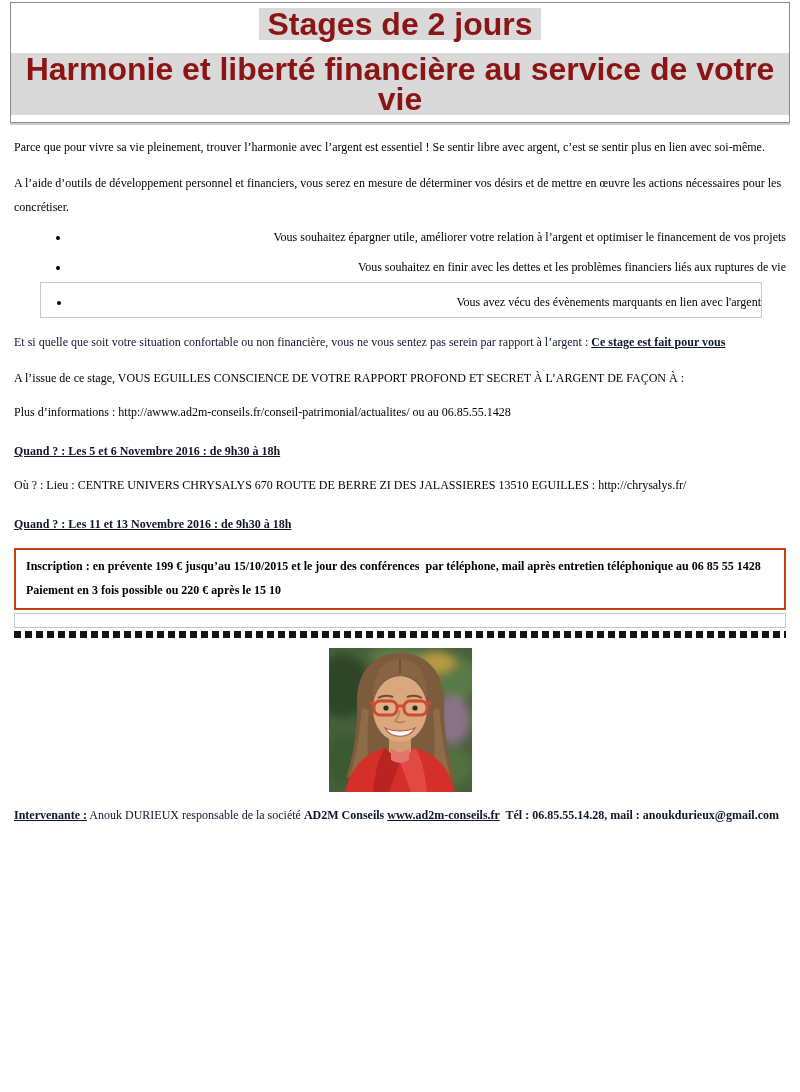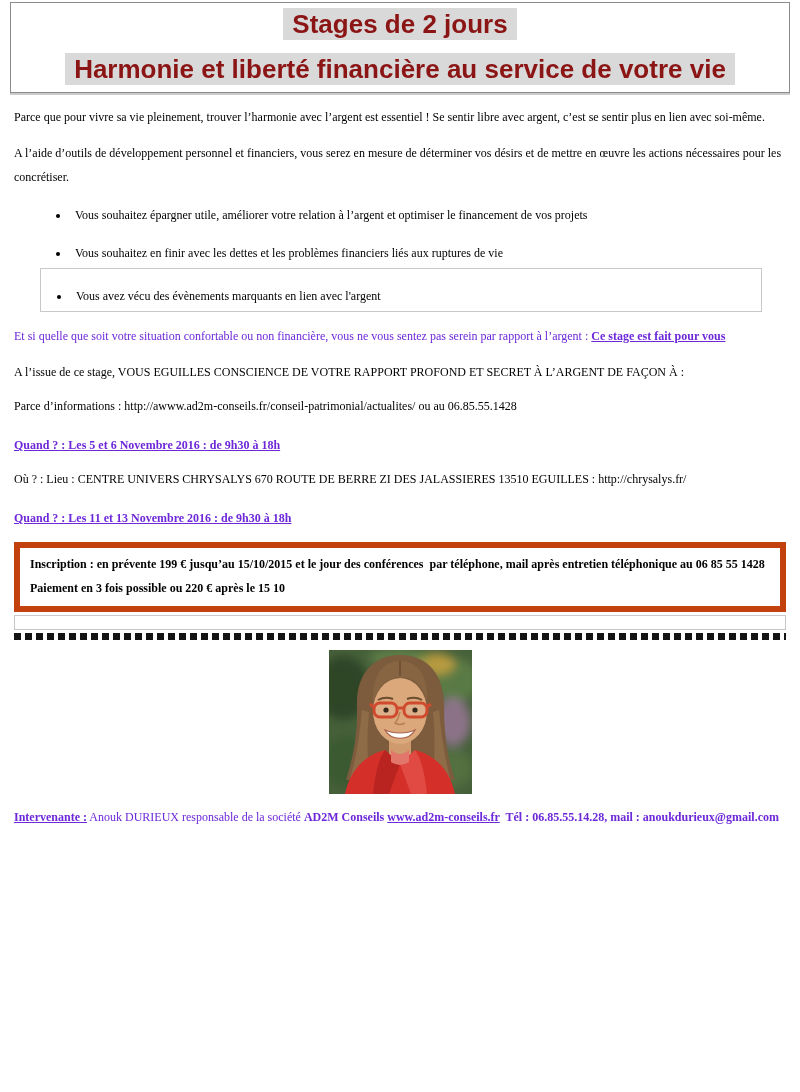--- a/index.html
+++ b/index.html
@@ -21,47 +21,47 @@
     padding: 5px 0 7px;
   }
   .title-line { text-align: center; }
   .title-line + .title-line { margin-top: 13px; }
   .hl {
     display: inline-block;
     background: #d9d9d9;
     color: #8b1414;
     font-family: "Liberation Sans", "DejaVu Sans", sans-serif;
     font-weight: bold;
-    font-size: 26px; line-height: 30px;
+    font-size: 32px; line-height: 30px;
     padding: 1px 9px;
   }
 
   
   .content { padding: 0 14px; font-size: 12px; line-height: 24px; }
   .content p { margin: 12px 0 0; }
   p.tight { margin-top: 10px; }
   ul { margin: 6px 0 0; padding-left: 56px; }
-  li { padding-left: 5px; margin-top: 14px; }
+  li { padding-left: 5px; margin-top: 6px; text-align: right; }
   .bullet-box {
     border: 1px solid #c8c8c8;
     margin: 3px 24px 0 26px;
     padding: 1px 0 3px;
   }
   .bullet-box ul { margin: 0; padding-left: 30px; }
 
-  .red { color: #6d28d9; }
+  .red { color: #0f172a; }
   .bold { font-weight: bold; }
   .und { text-decoration: underline; }
   .prewrap { white-space: pre-wrap; }
 
   p.quand { margin-top: 15px; }
 
   .inscription-box {
     margin-top: 12px;
-    border: 6px solid #c2410c;
+    border: 2px solid #c2410c;
     padding: 4px 10px 6px;
     font-weight: bold;
     white-space: pre-wrap;
   }
   .empty-box {
     margin-top: 3px;
     border: 1px solid #c8c8c8;
     height: 15px;
   }
   .dotted-rule {
@@ -101,21 +101,21 @@
       <ul>
         <li>Vous avez vécu des évènements marquants en lien avec l'argent</li>
       </ul>
     </div>
 
     <p class="red"><span>Et si quelle que soit votre situation confortable ou non financière, vous ne vous sentez pas serein par rapport à l’argent : </span><span class="bold und">Ce stage est fait pour vous</span></p>
 
     <p>A l’issue de ce stage, VOUS EGUILLES CONSCIENCE DE VOTRE RAPPORT PROFOND ET SECRET À L’ARGENT DE FAÇON À :</p>
 
 
-    <p class="tight"><span>Parce d’informations : </span><span>http://awww.ad2m-conseils.fr/conseil-patrimonial/actualites/</span><span> ou au 06.85.55.1428</span></p>
+    <p class="tight"><span>Plus d’informations : </span><span>http://awww.ad2m-conseils.fr/conseil-patrimonial/actualites/</span><span> ou au 06.85.55.1428</span></p>
 
     <p class="red bold und quand">Quand ? : Les 5 et 6 Novembre 2016 : de 9h30 à 18h</p>
     <p class="tight">Où ? : Lieu : CENTRE UNIVERS CHRYSALYS 670 ROUTE DE BERRE ZI DES JALASSIERES 13510 EGUILLES : http://chrysalys.fr/</p>
 
     <p class="red bold und quand">Quand ? : Les 11 et 13 Novembre 2016 : de 9h30 à 18h</p>
 
     <div class="inscription-box">Inscription : en prévente 199 € jusqu’au 15/10/2015 et le jour des conférences  par téléphone, mail après entretien téléphonique au 06 85 55 1428 Paiement en 3 fois possible ou 220 € après le 15 10</div>
 
     <div class="empty-box"></div>
 

